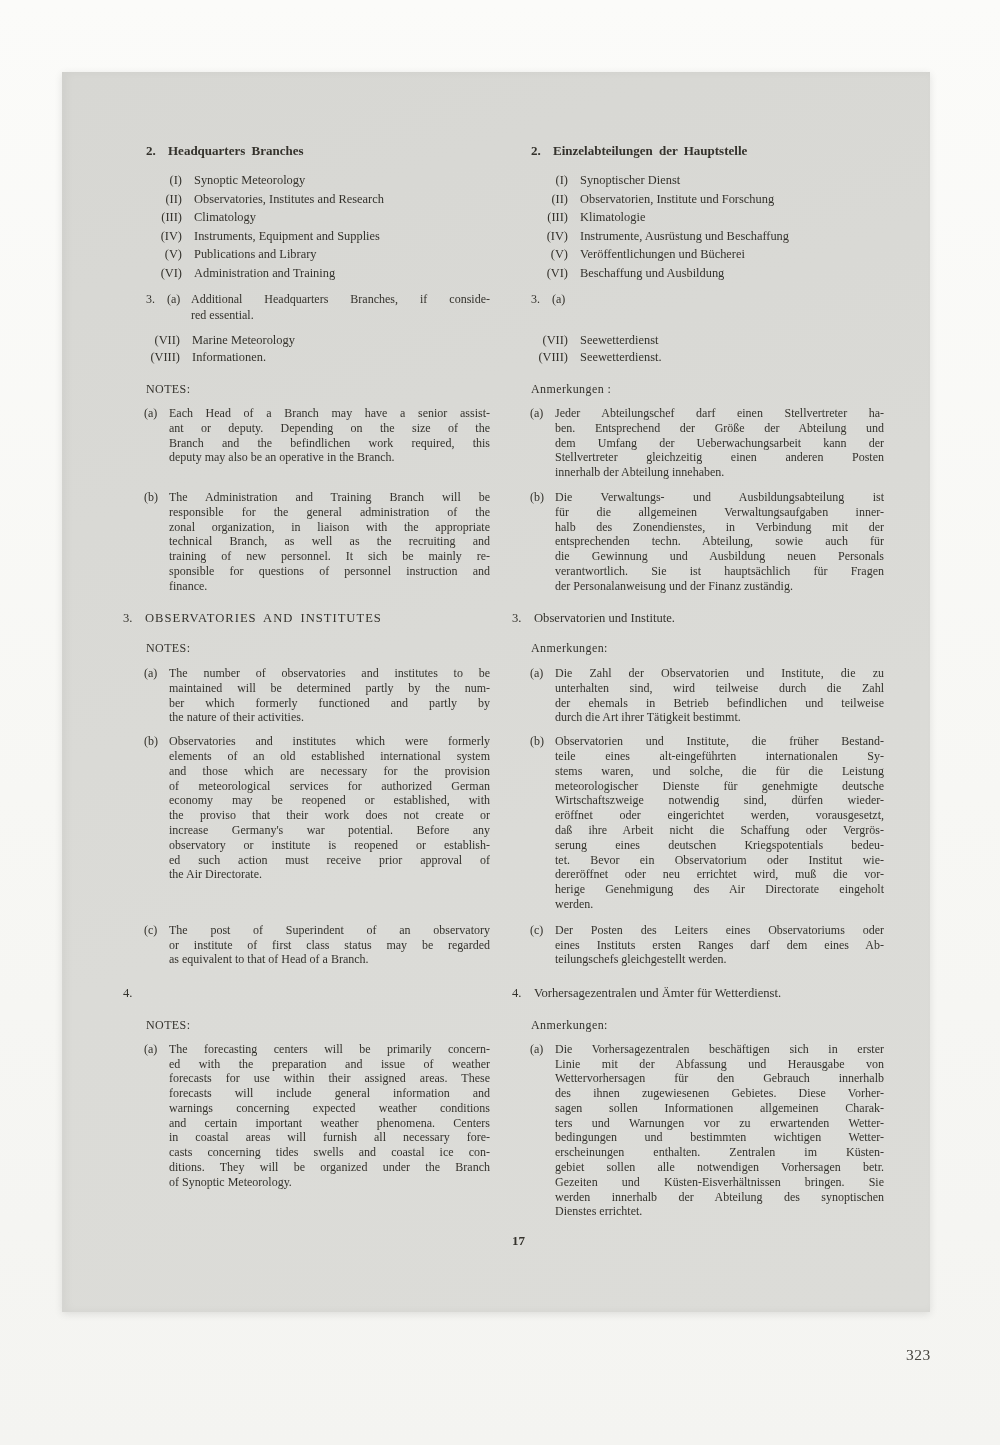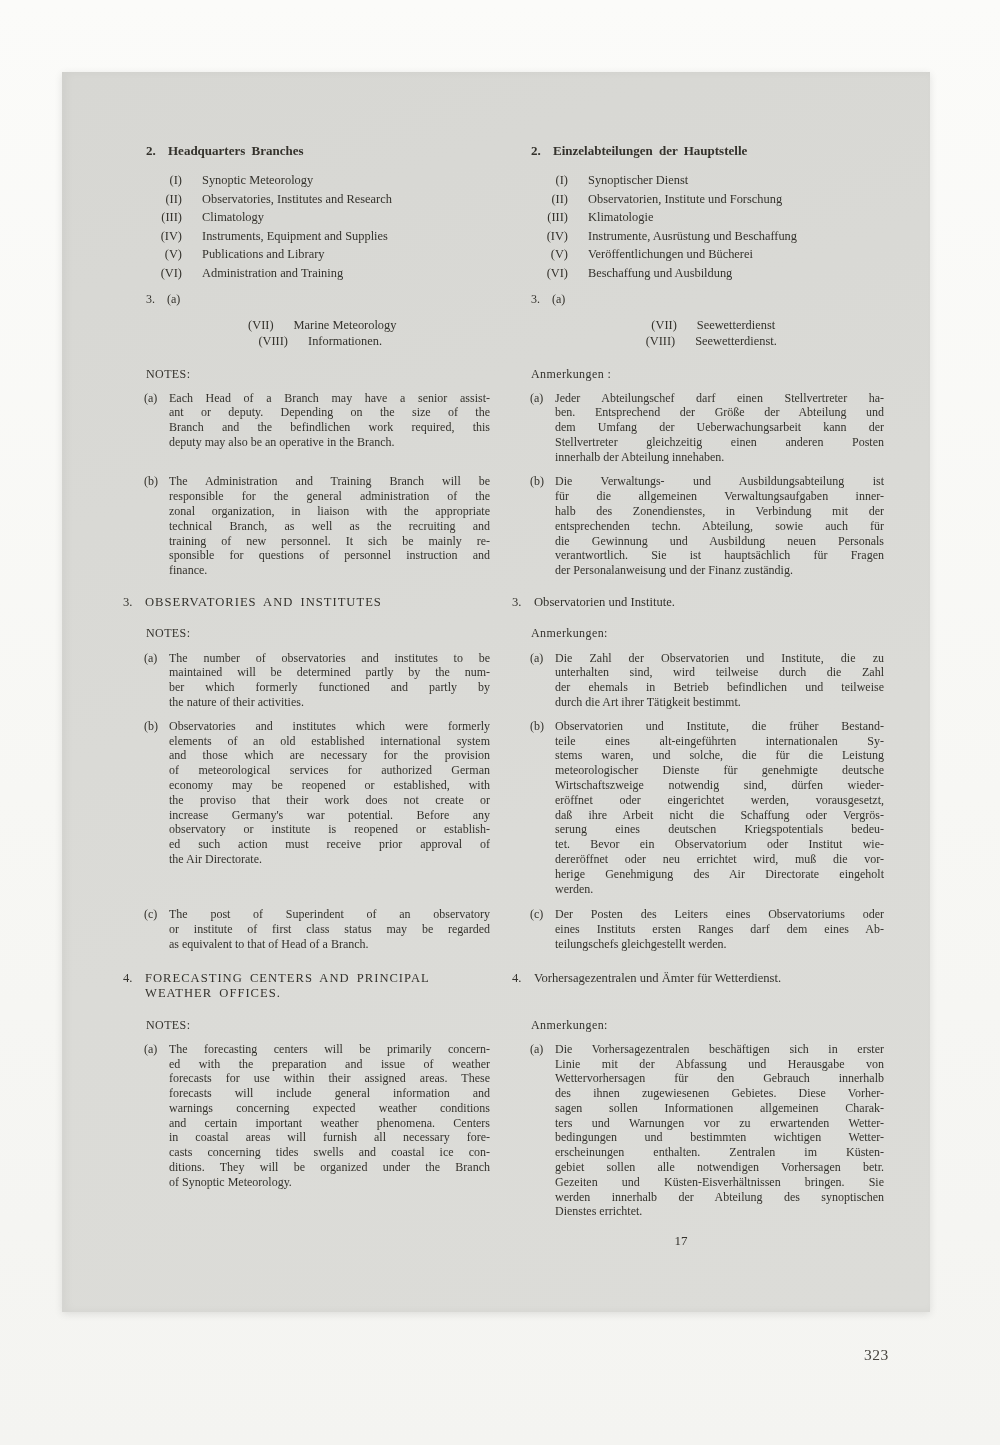--- a/index.html
+++ b/index.html
@@ -35,41 +35,41 @@
   .h2{display:flex;font-weight:bold;font-size:13px;line-height:15px;word-spacing:3px;}
   .h2 .num{width:22px;flex:none;}
 
   .sechead{display:flex;font-size:12.6px;line-height:15.5px;}
   .sechead .num{width:22px;flex:none;}
   .capsp{letter-spacing:1px;word-spacing:3px;}
   .capsp .num{letter-spacing:0;}
   .plainlines .jline{text-align:left;text-align-last:auto;}
 
   .items .irow{display:flex;line-height:18.5px;font-size:12.4px;}
-  .items2 .irow{display:flex;line-height:16.5px;font-size:12.4px;justify-content:center;}
+  .items2 .irow{display:flex;line-height:16.5px;font-size:12.4px;}
   .irow .n{width:40px;flex:none;text-align:right;}
-  .irow .lbl{margin-left:20px;}
+  .irow .lbl{margin-left:12px;}
 
   .noteshead{font-size:12px;line-height:15px;letter-spacing:0.4px;}
 
   .p3a{display:flex;font-size:12px;line-height:15.5px;}
   .p3a .num{width:21px;flex:none;}
   .p3a .letter{width:24px;flex:none;}
   .p3a .body{flex:1;}
 
   .note{display:flex;font-size:12px;line-height:14.8px;}
   .note .letter{width:25px;flex:none;}
   .note .body{flex:1;}
 
   .body .jline{text-align:justify;text-align-last:justify;}
   .body .jline.jlast{text-align-last:left;}
 
-  .pn{text-align:center;padding-right:34px;font-size:13px;font-weight:normal;line-height:15px;}
-
-  .folio{position:absolute;left:864px;top:1346px;font-size:15.5px;color:#45433d;letter-spacing:0.5px;}
+  .pn{text-align:left;padding-right:34px;font-size:13px;font-weight:bold;line-height:15px;}
+
+  .folio{position:absolute;left:906px;top:1346px;font-size:15.5px;color:#45433d;letter-spacing:0.5px;}
 </style>
 </head>
 <body>
 
 <div class="stage">
   <div class="page">
 
     <div class="row r1">
       <div class="cl">
         <div class="h2 ml23">
@@ -142,20 +142,24 @@
             </div>
           </div>
         </div>
     </div>
 
     <div class="row r3">
       <div class="cl">
         <div class="p3a ml23">
           <span class="num">3.</span>
           <span class="letter">(a)</span>
+          <div class="body">
+              <div class="jline">Additional Headquarters Branches, if conside-</div>
+              <div class="jline jlast">red essential.</div>
+            </div>
         </div>
       </div>
       <div class="cr">
         <div class="p3a ml19">
           <span class="num">3.</span>
           <span class="letter">(a)</span>
         </div>
       </div>
     </div>
 
@@ -360,24 +364,20 @@
               <div class="jline jlast">teilungschefs gleichgestellt werden.</div>
             </div>
         </div>
       </div>
     </div>
 
     <div class="row r13">
       <div class="cl">
         <div class="sechead capsp">
           <span class="num">4.</span>
-          <div class="body plainlines">
-              <div class="jline">FORECASTING CENTERS AND PRINCIPAL</div>
-              <div class="jline jlast">WEATHER OFFICES.</div>
-            </div>
         </div>
       </div>
       <div class="cr">
         <div class="sechead">
           <span class="num">4.</span>
           <div class="body plainlines">
               <div class="jline jlast">Vorhersagezentralen und Ämter für Wetterdienst.</div>
             </div>
         </div>
       </div>

